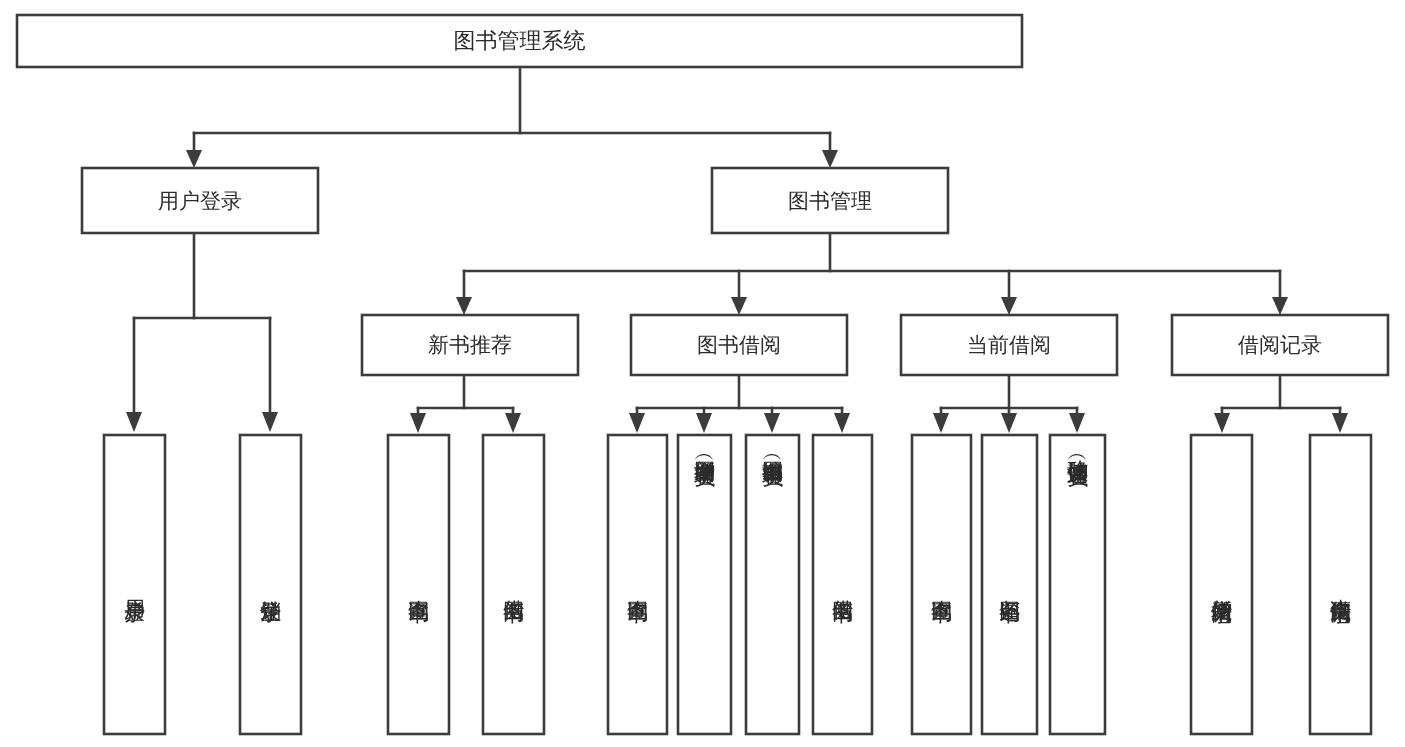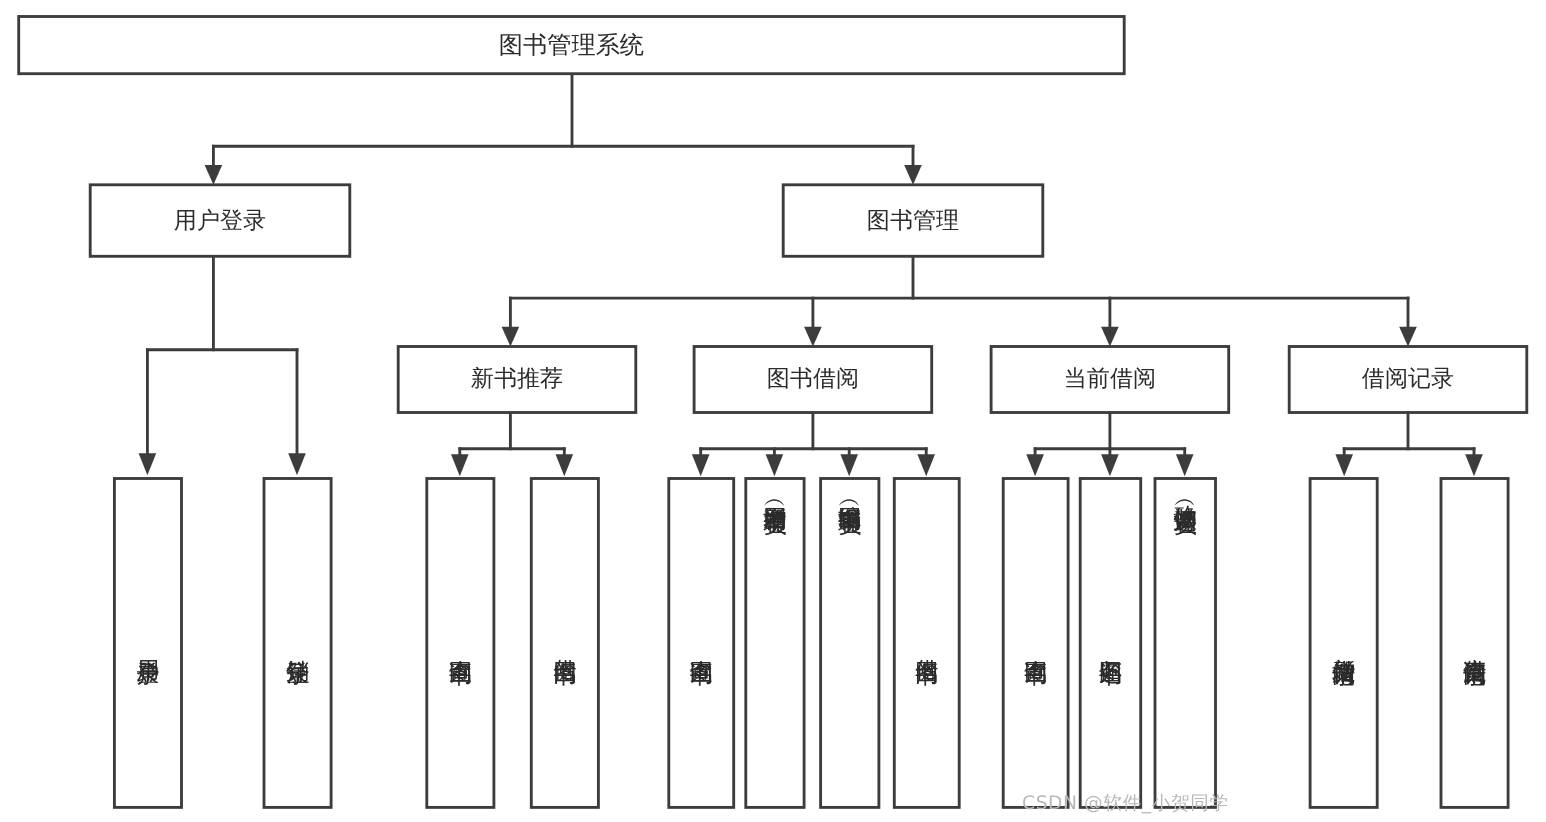--- a/index.html
+++ b/index.html
@@ -226,15 +226,14 @@
   <div class="leaf-label" style="left:746px; top:435px; width:53px; height:299px; justify-content:flex-start; padding-top:8px; box-sizing:border-box;">编辑图书（管理员）</div>
   <div class="leaf-label" style="left:813px; top:435px; width:59px; height:299px;">借阅图书</div>
 
   <div class="leaf-label" style="left:912px; top:435px; width:59px; height:299px;">查询图书</div>
   <div class="leaf-label" style="left:982px; top:435px; width:55px; height:299px;">归还图书</div>
   <div class="leaf-label" style="left:1050px; top:435px; width:55px; height:299px; justify-content:flex-start; padding-top:8px; box-sizing:border-box;">确认归还（管理员）</div>
 
   <div class="leaf-label" style="left:1191px; top:435px; width:61px; height:299px;">新增借阅记录</div>
   <div class="leaf-label" style="left:1310px; top:435px; width:61px; height:299px;">查询借阅记录</div>
 
-  <div class="watermark">CSDN @软件_小贺同学</div>
 
 </div>
 
 </body></html>

